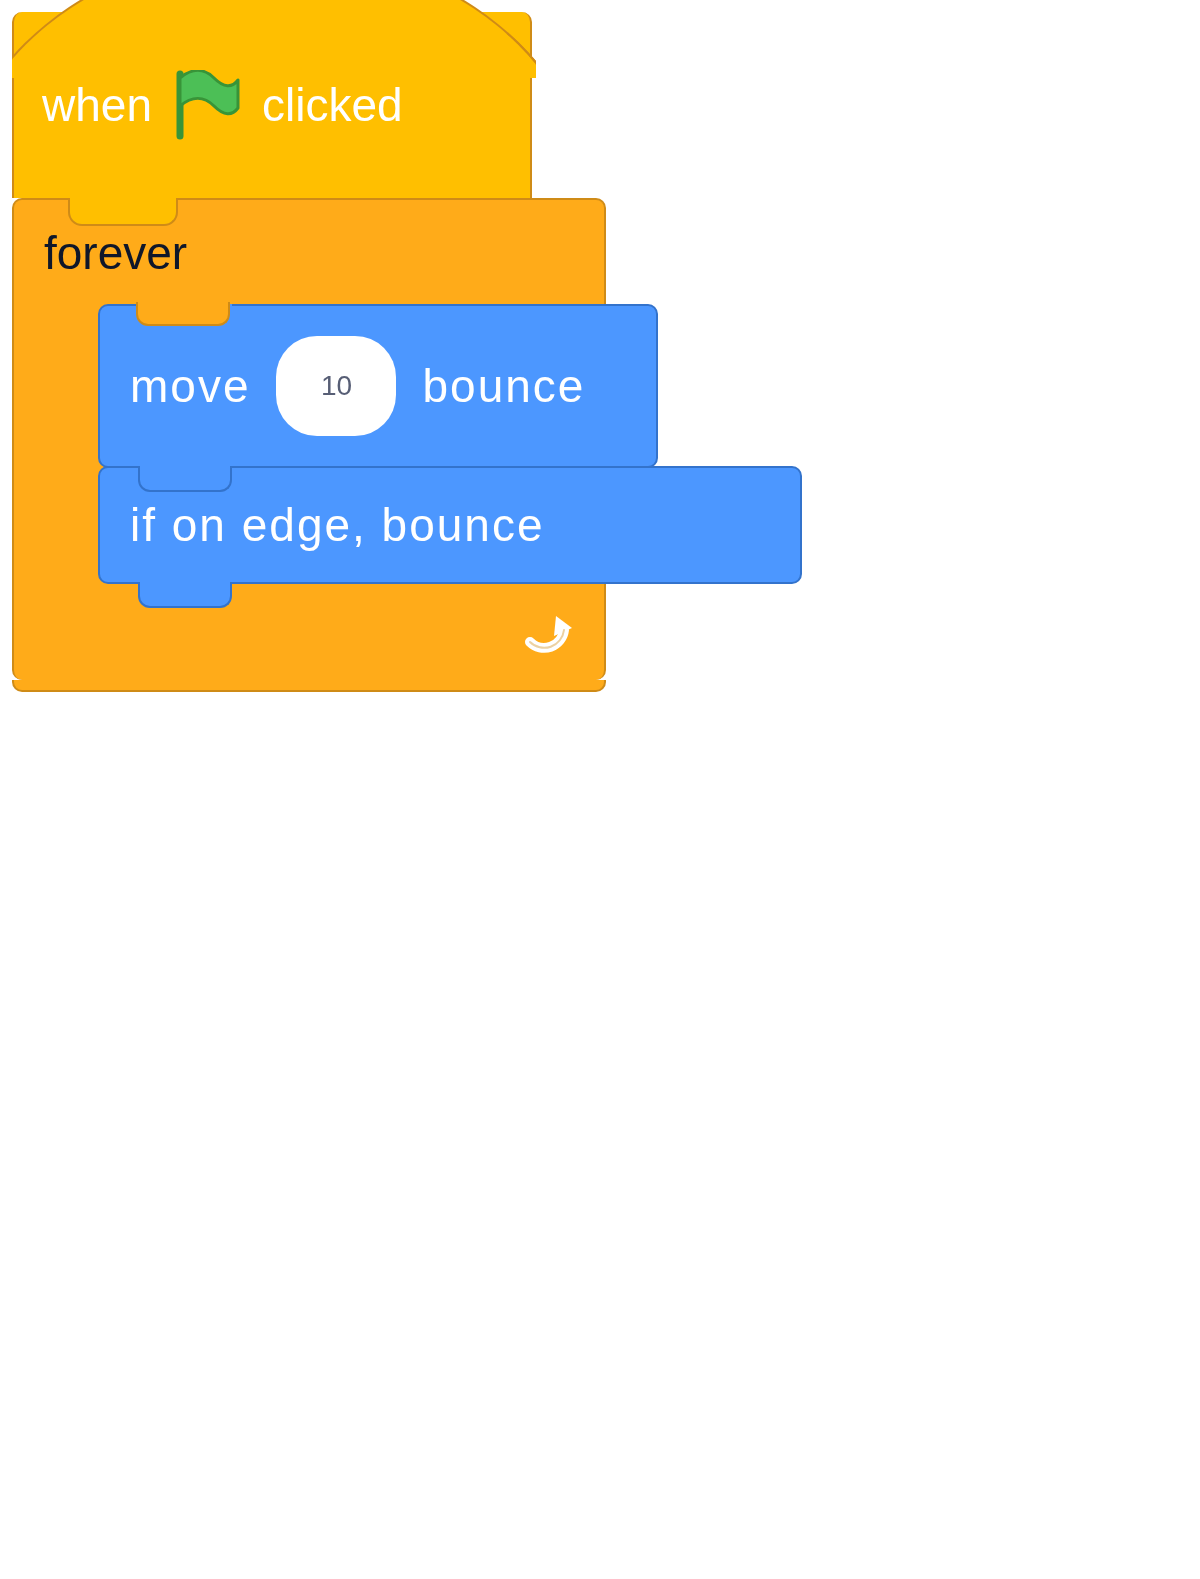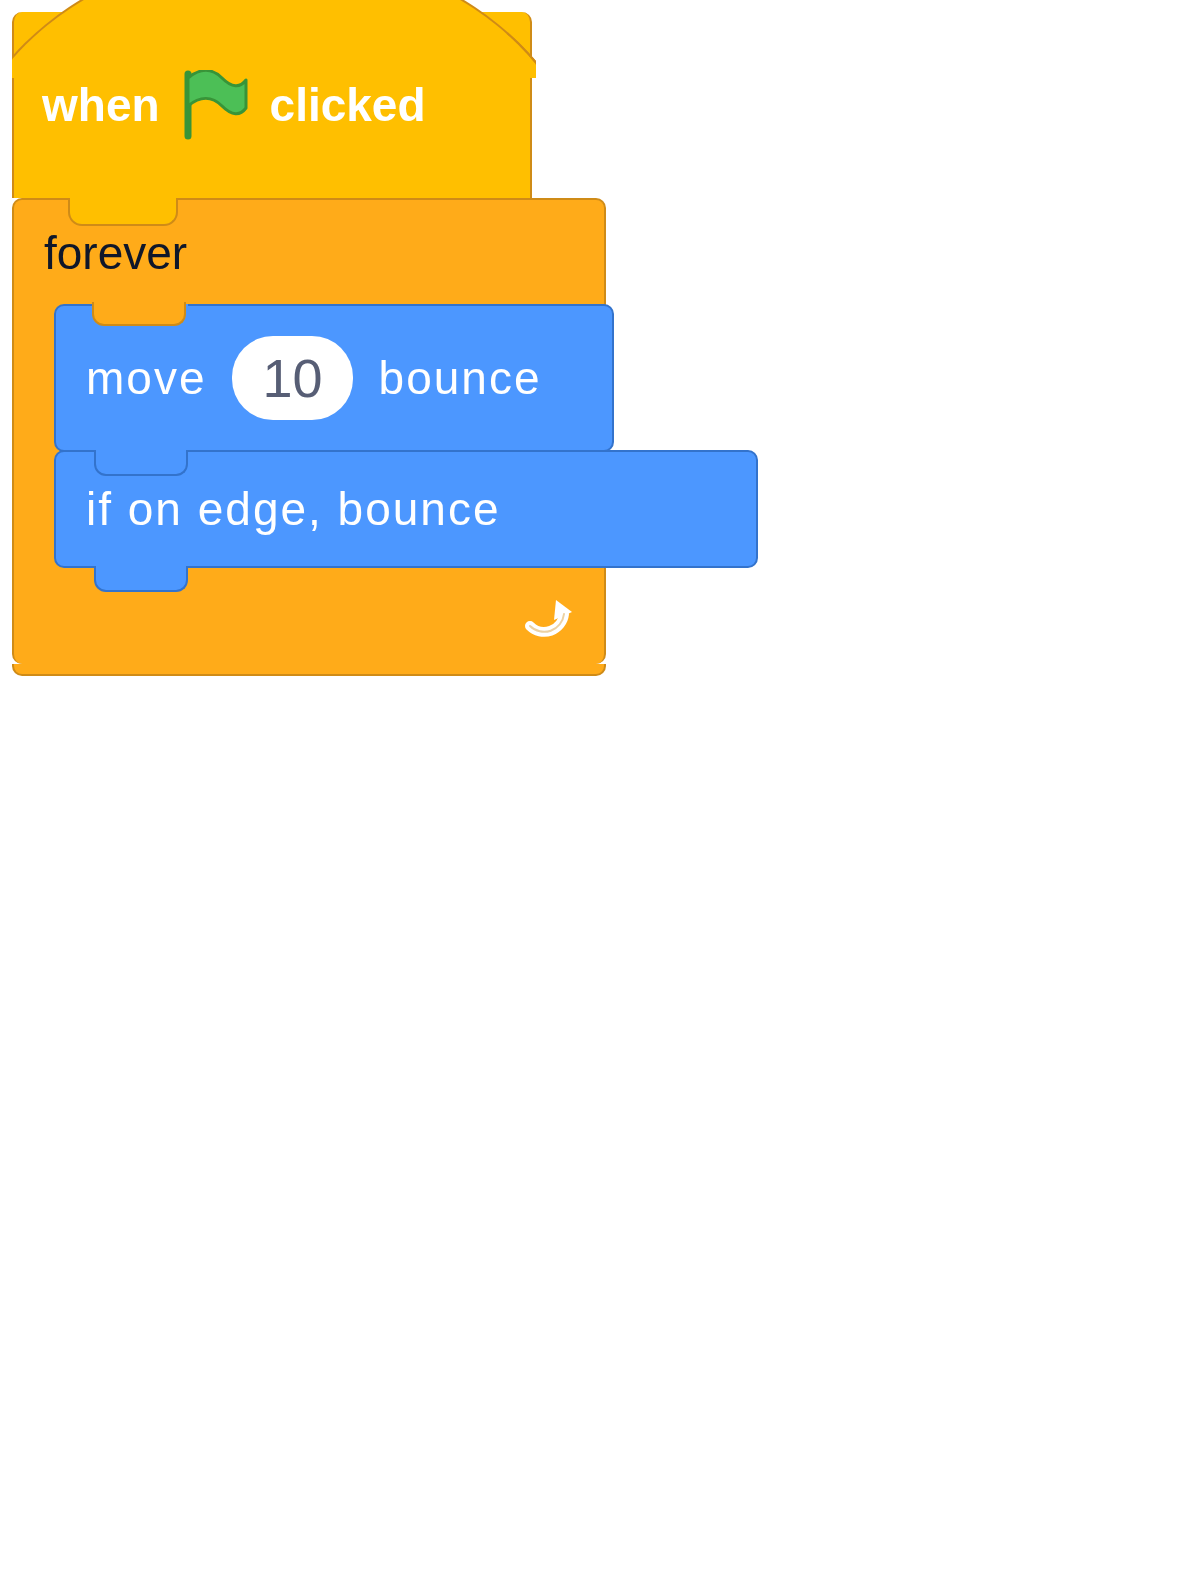--- a/index.html
+++ b/index.html
@@ -48,21 +48,21 @@
   }
   .hat-content {
     position: absolute;
     left: 28px;
     top: 58px;
     display: flex;
     align-items: center;
     gap: 22px;
     color: #fff;
     font-size: 46px;
-    font-weight: 700;
+    font-weight: 400;
   }
   .flag-icon svg { display: block; }
 
   
   .hat-notch {
     position: absolute;
     left: 54px;
     bottom: -28px;
     width: 110px;
     height: 28px;
@@ -92,21 +92,21 @@
     background: #ffab19;
   }
   .c-head {
     padding: 26px 30px 24px 30px;
     color: #0f172a;
     font-size: 46px;
     font-weight: 500;
   }
   .c-body {
     position: relative;
-    margin-left: 40px;
+    margin-left: 84px;
     min-height: 60px;
     text-align: center;
   }
   .c-foot {
     position: relative;
     height: 96px;
   }
   .c-foot .loop-arrow {
     position: absolute;
     right: 28px;
@@ -170,23 +170,23 @@
     border-top: none;
     border-radius: 0 0 12px 12px;
     z-index: 4;
   }
   .move-block { width: 560px; }
   .bounce-block { width: 704px; }
 
   .num-input {
     background: #fff;
     color: #575e75;
-    font-size: 54px;
+    font-size: 28px;
     font-weight: 500;
-    height: 84px;
+    height: 100px;
     min-width: 120px;
     padding: 0 30px;
     border-radius: 41px;
     display: inline-flex;
     align-items: center;
     justify-content: center;
     letter-spacing: 0;
   }
 
   .stack-wrap {

